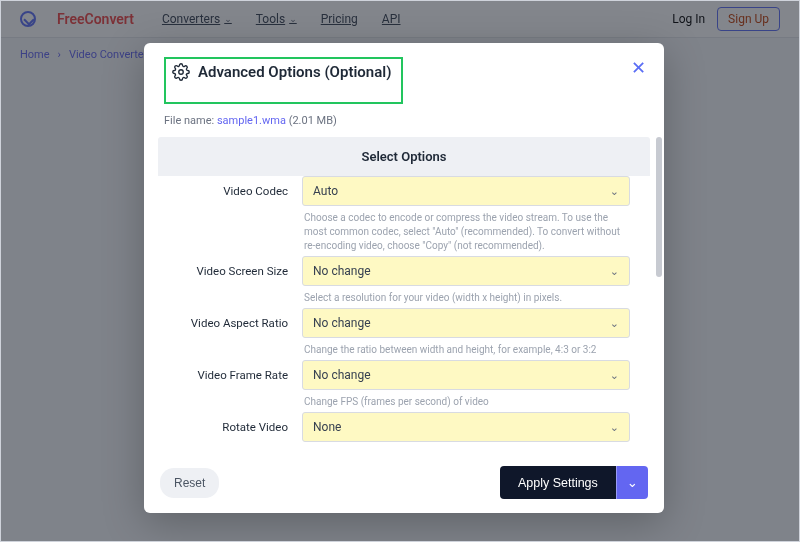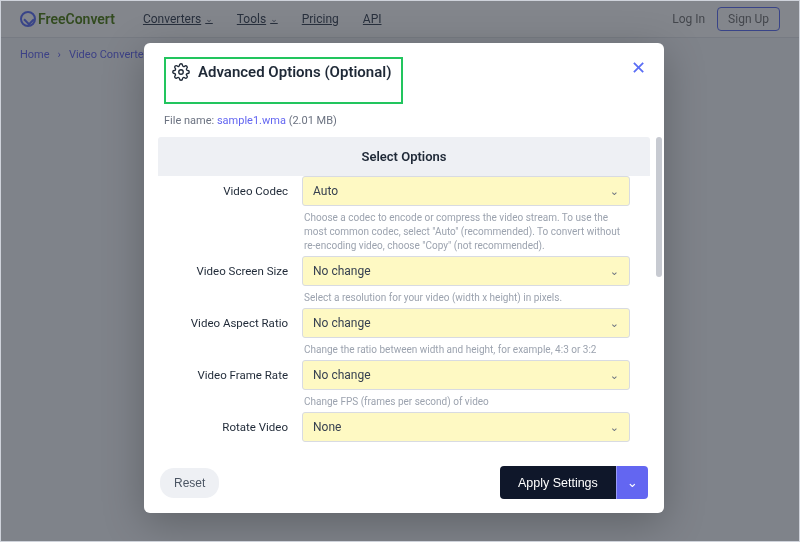--- a/index.html
+++ b/index.html
@@ -1,28 +1,28 @@
 <!DOCTYPE html>
 <html><head>
 <meta charset="utf-8">
 <style>
   * { box-sizing: border-box; margin: 0; padding: 0; }
   body { font-family: -apple-system, BlinkMacSystemFont, "Segoe UI", Roboto, Arial, sans-serif; background: #f7f8fa; width: 800px; height: 542px; overflow: hidden; position: relative; }
   
   
   .bg-header { height: 38px; background: #fff; border-bottom: 1px solid #e5e7eb; display: flex; align-items: center; padding: 0 20px; }
-  .bg-logo { display: flex; align-items: center; gap: 2px; font-weight: 600; font-size: 14px; color: #4d7c0f; }
+  .bg-logo { display: flex; align-items: center; gap: 21px; font-weight: 600; font-size: 14px; color: #ef4444; }
   .bg-logo-icon { width: 16px; height: 16px; border: 2px solid #5b6ef5; border-radius: 50%; position: relative; }
   .bg-logo-icon::after { content:""; position:absolute; left:3px; top:3px; width:6px; height:6px; border:2px solid #5b6ef5; border-top:none; border-left:none; transform: rotate(45deg); }
   .bg-nav { display: flex; gap: 24px; margin-left: 28px; font-size: 12px; color: #374151; }
   .bg-nav-item { display: flex; align-items: center; gap: 4px; cursor: pointer; text-decoration: underline; }
   .caret { font-size: 9px; color: #6b7280; }
   .bg-right { margin-left: auto; display: flex; align-items: center; gap: 12px; font-size: 12px; }
-  .login { color: #737373; cursor:pointer; }
-  .signup { border: 1px solid #5b6ef5; color: #737373; padding: 4px 10px; border-radius: 4px; cursor:pointer; }
+  .login { color: #000000; cursor:pointer; }
+  .signup { border: 1px solid #5b6ef5; color: #c2410c; padding: 4px 10px; border-radius: 4px; cursor:pointer; }
   .bg-crumbs { padding: 10px 20px; font-size: 11px; color: #6366f1; display:flex; gap:8px; }
   
   
   .overlay { position: absolute; inset: 0; background: rgba(30, 34, 46, 0.55); }
   
   
   .modal { position: absolute; left: 144px; top: 43px; width: 520px; height: 470px; background: #fff; border-radius: 6px; box-shadow: 0 10px 40px rgba(0,0,0,0.25); display:flex; flex-direction:column; }
   .modal-head { padding: 14px 20px 10px; display:flex; align-items:flex-start; position:relative; }
   .adv-box { border: 2px solid #22c55e; padding: 4px 10px 21px 6px; display:flex; align-items:center; gap:8px; }
   .gear { width:18px; height:18px; color:#1f2937; }

